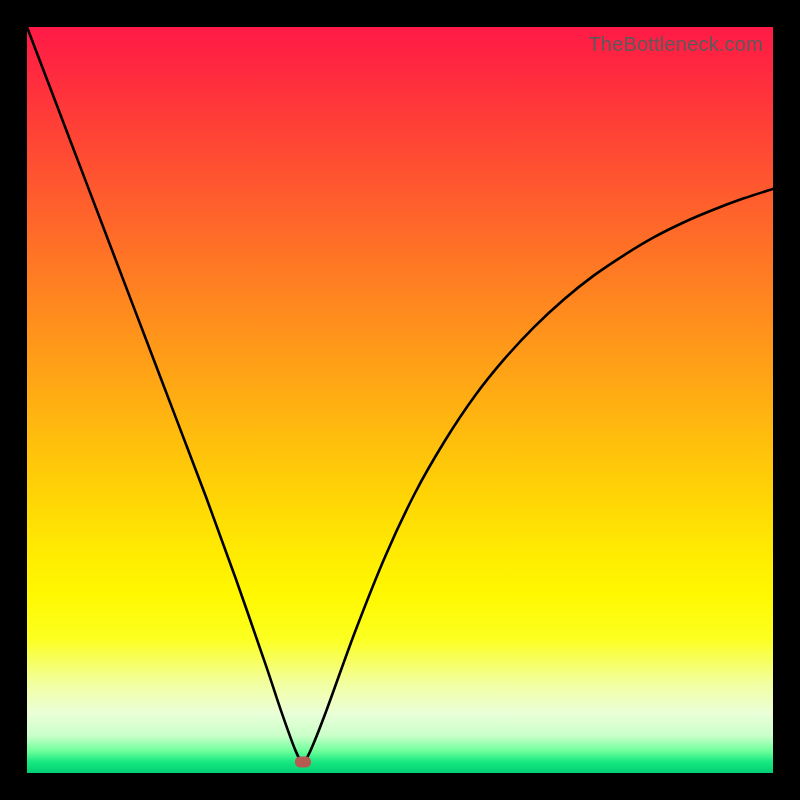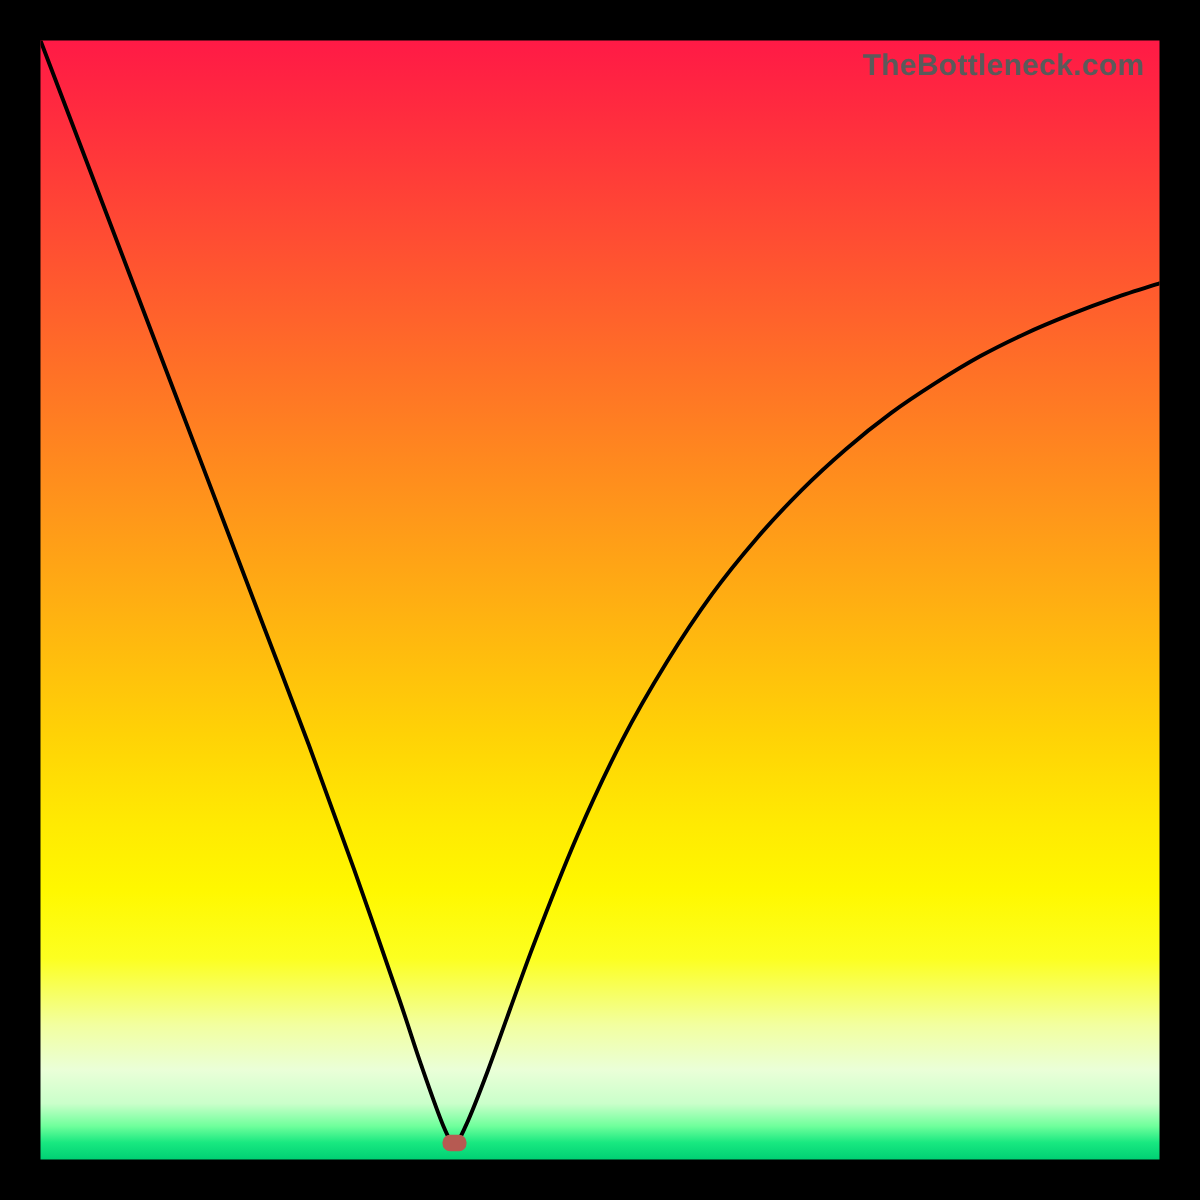--- a/index.html
+++ b/index.html
@@ -36,21 +36,21 @@
       #18e880 98.5%,
       #00d074 100%
     );
   }
   .watermark {
     position: absolute;
     top: 6px;
     right: 10px;
     font-family: Arial, Helvetica, sans-serif;
     font-size: 20px;
-    font-weight: 700;
+    font-weight: 400;
     color: #5a5a5a;
     letter-spacing: 0.2px;
   }
   .curve {
     position: absolute;
     left: 0; top: 0;
     width: 746px;
     height: 746px;
     pointer-events: none;
   }

